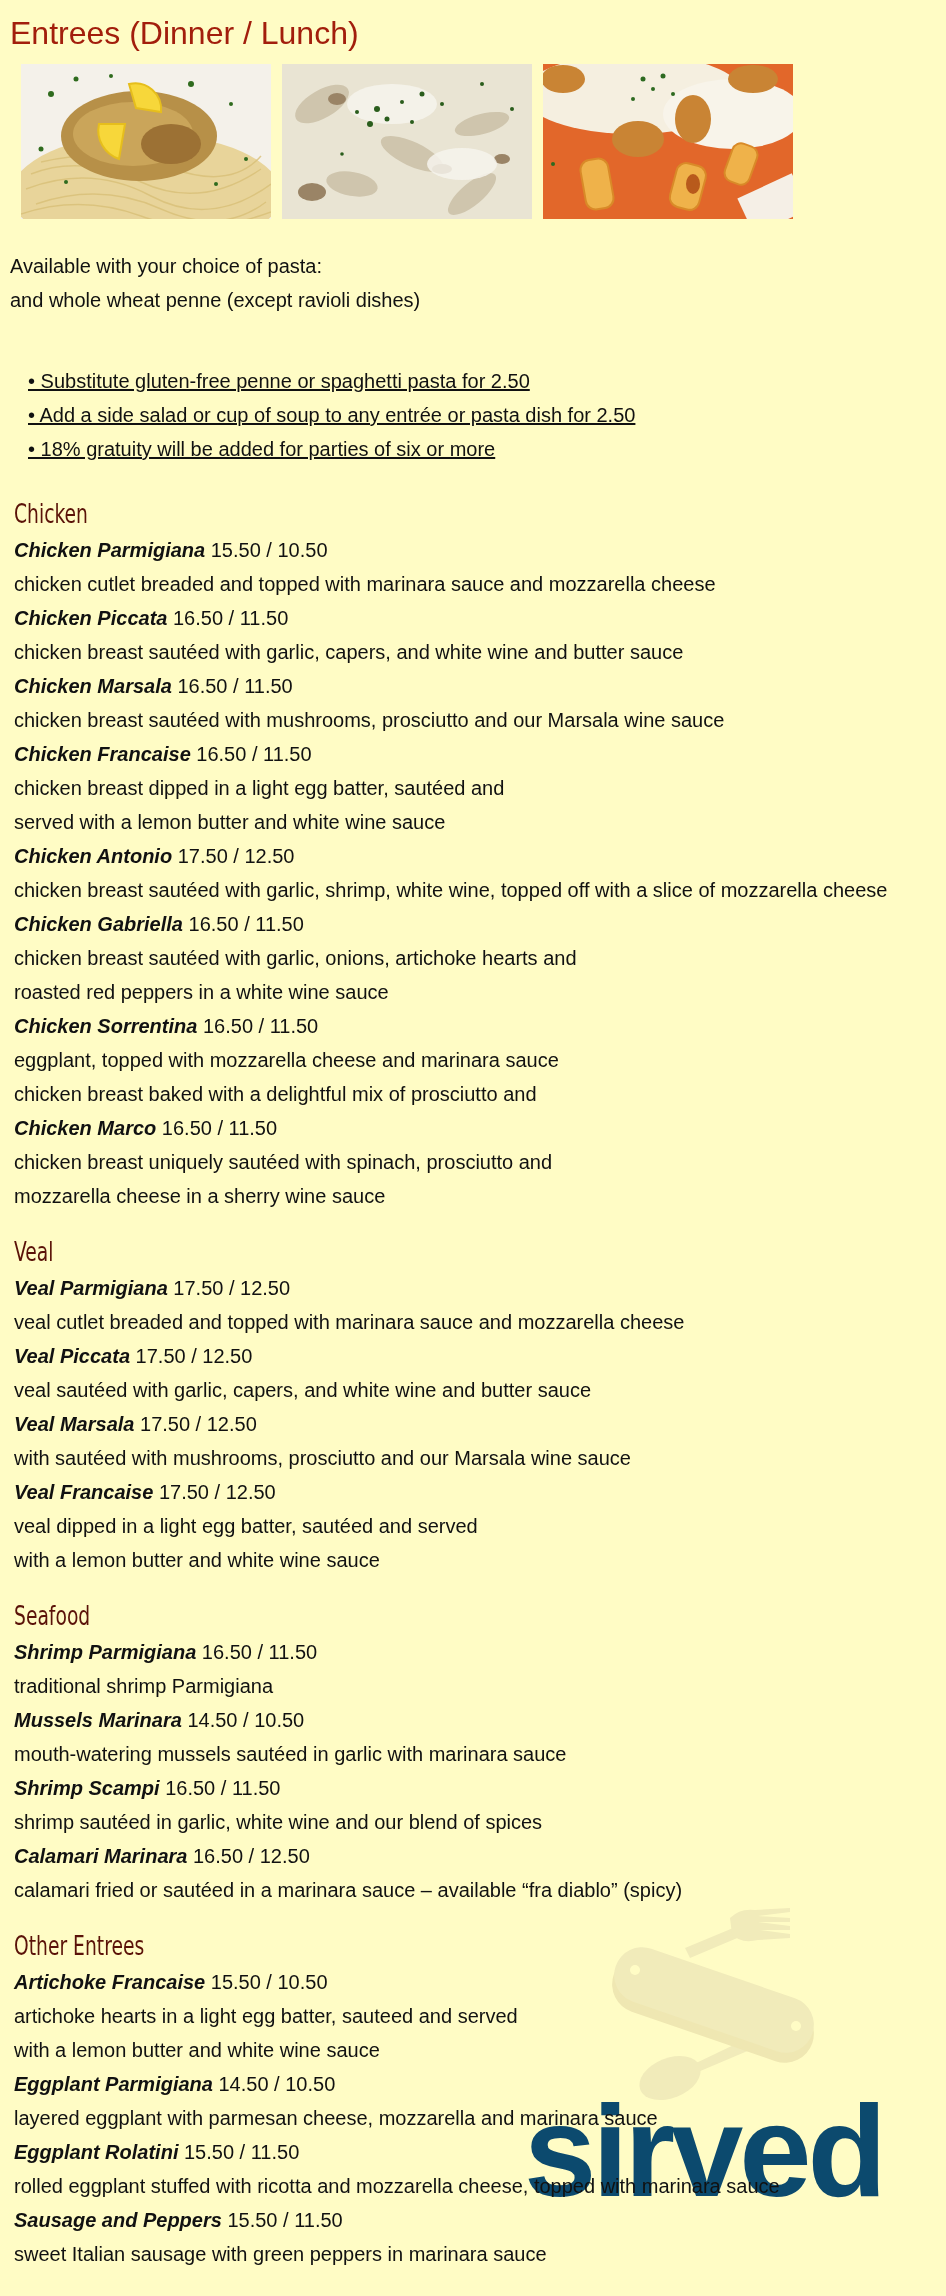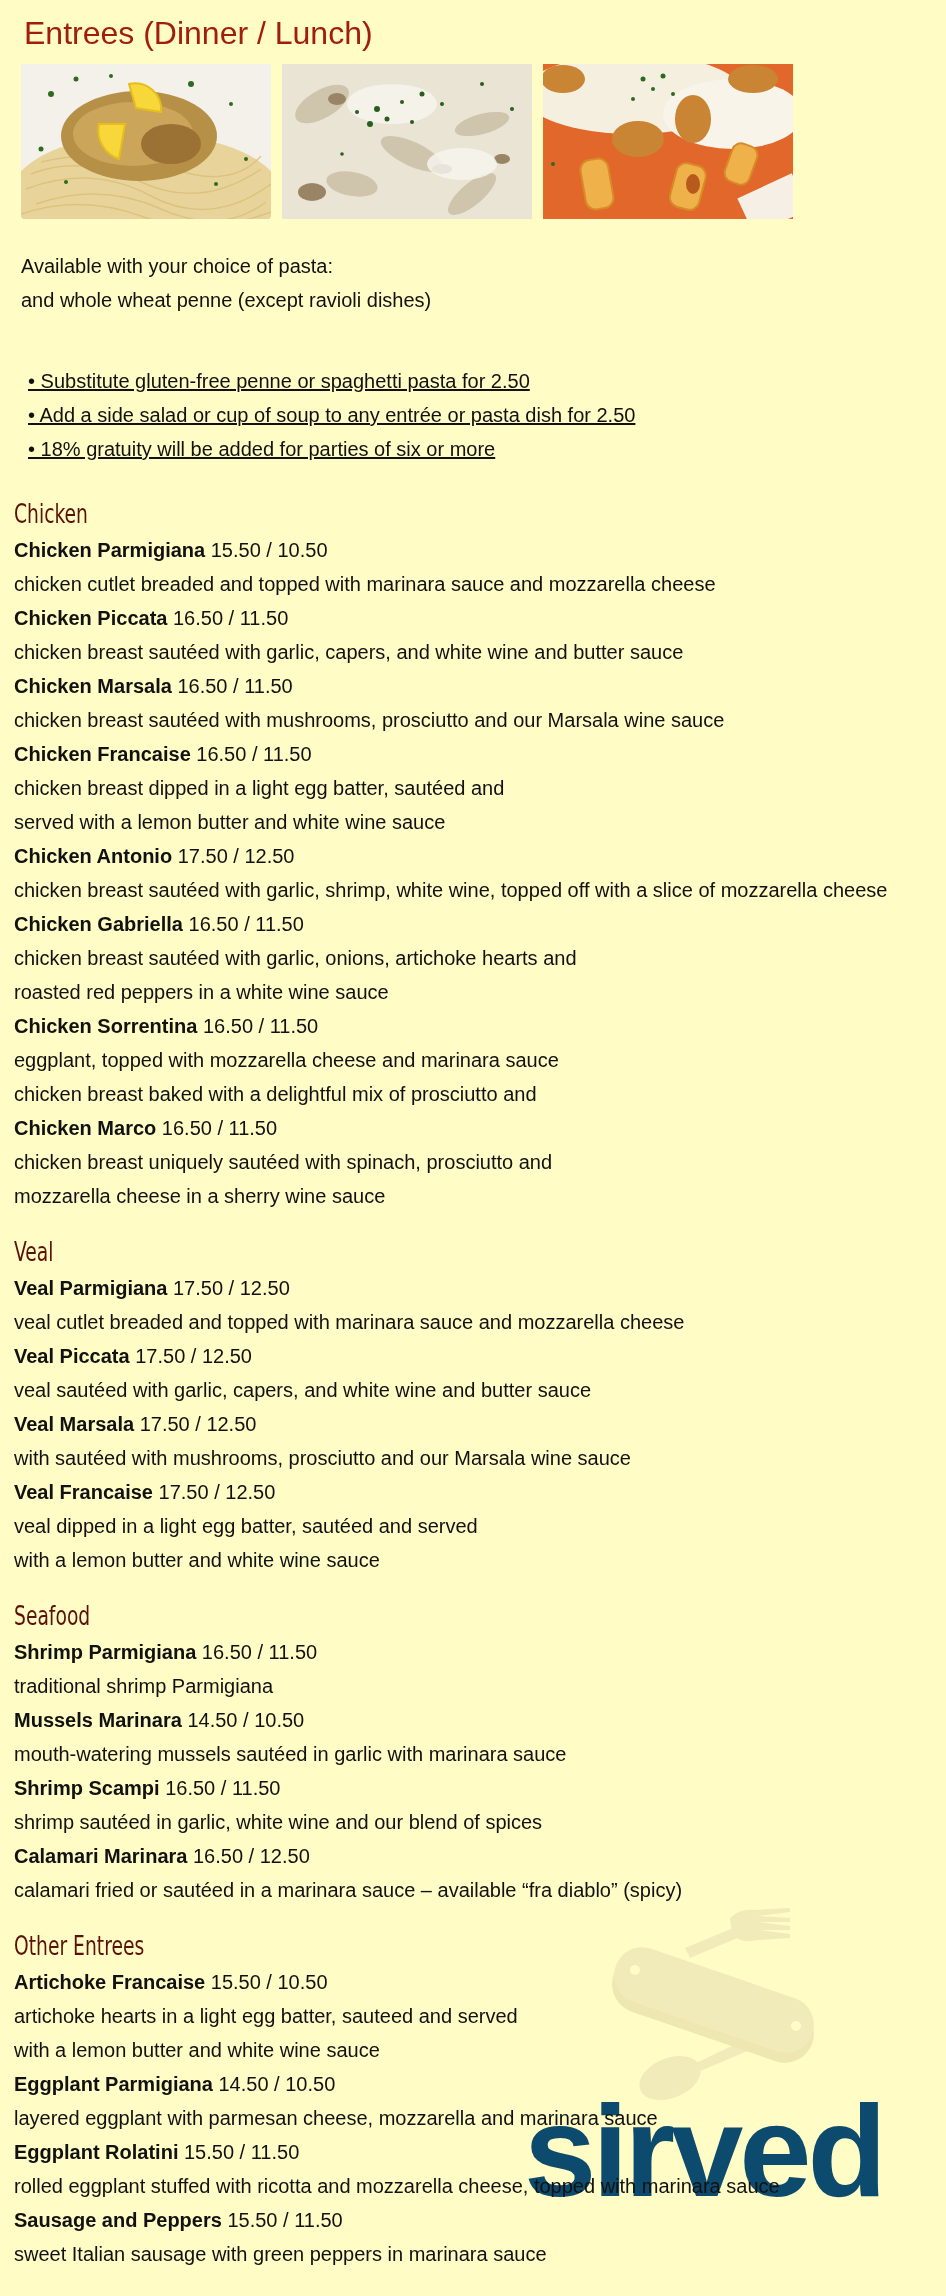--- a/index.html
+++ b/index.html
@@ -9,42 +9,42 @@
     font-family: "Liberation Sans", sans-serif;
     color: #111;
   }
   .watermark-icon { position: absolute; left: 590px; top: 1890px; width: 240px; height: 220px; }
   .watermark-text {
     position: absolute; left: 524px; top: 2076px;
     font-family: "Liberation Sans", sans-serif; font-weight: bold;
     font-size: 130px; line-height: 150px; letter-spacing: -4px;
     color: #0c4a6e;
   }
-  .page { position: relative; padding-left: 24px; }
+  .page { position: relative; padding-left: 10px; }
   .title {
     margin: 0; padding-top: 13px;
     font-size: 32px; line-height: 40px; font-weight: normal;
     color: #a21e0c; height: 40px;
   }
   .photos { position: absolute; top: 64px; left: 21px; height: 155px; }
   .photo { position: absolute; top: 0; width: 250px; height: 155px; overflow: hidden; }
   .photo svg { width: 250px; height: 155px; display: block; }
-  .intro { position: absolute; top: 249px; left: 21px; }
+  .intro { position: absolute; top: 249px; left: 10px; }
   .bullets { position: absolute; top: 364px; left: 28px; text-decoration: underline; }
   .line { font-size: 20px; line-height: 34px; height: 34px; white-space: nowrap; }
   .sections { position: absolute; top: 466px; left: 14px; width: 920px; }
   .section-heading {
     font-family: "DejaVu Sans", sans-serif;
     font-size: 26px; line-height: 34px; height: 34px;
     color: #5a1208; margin: 22px 0 2px 0;
     transform: scaleX(0.72); transform-origin: left center;
     white-space: nowrap;
   }
   .section:first-child .section-heading { margin-top: 31px; }
-  .item-name { font-weight: bold; }
+  .item-name { font-weight: bold; font-style: italic; }
   .item-desc { }
   .upright { font-style: normal; }
 </style>
 </head>
 <body>
 
 <svg class="watermark-icon" viewBox="0 0 240 220">
   <g fill="#f1ebba">
 
     <path d="M95 58 L148 36 L152 46 L100 68 Z"></path>

